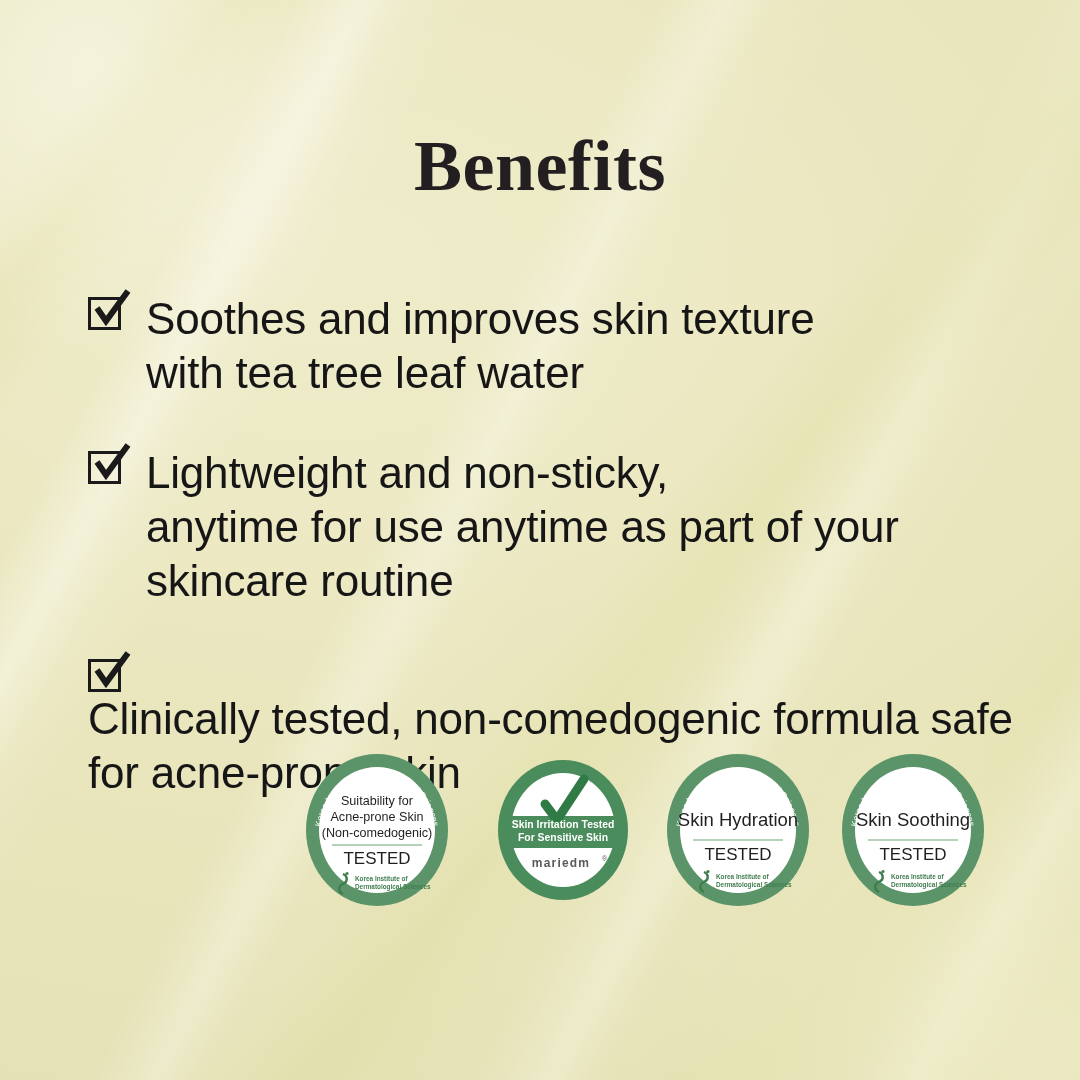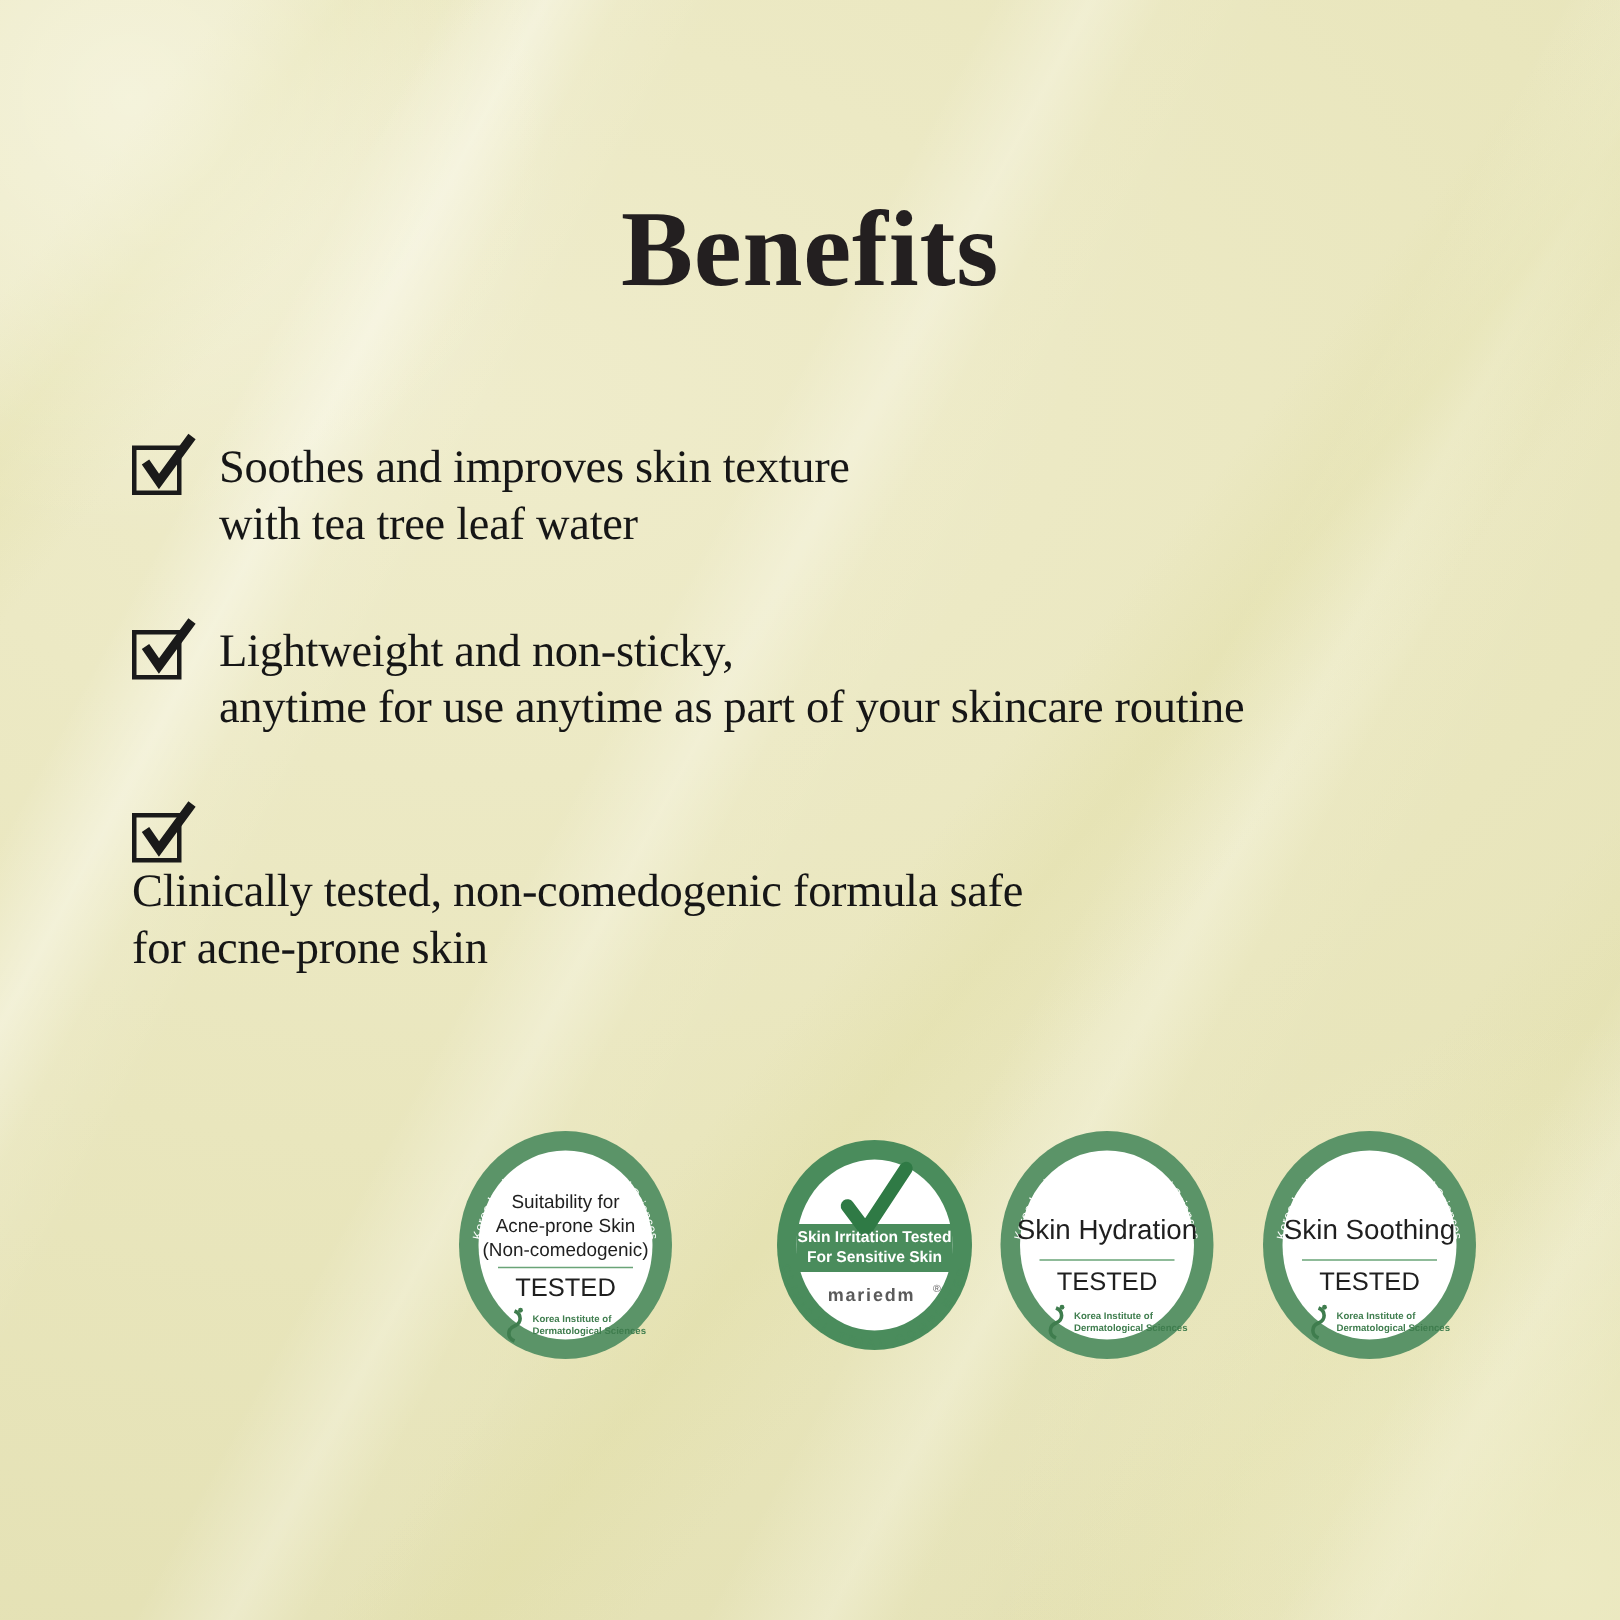--- a/index.html
+++ b/index.html
@@ -128,22 +128,22 @@
   .check-box svg {
     position: absolute;
     left: 1px;
     top: -9px;
     width: 40px;
     height: 40px;
     overflow: visible;
   }
 
   .benefit-text {
-    font-family: Liberation Serif, serif;
-    font-size: 31px;
+    font-family: Liberation Sans, sans-serif;
+    font-size: 44px;
     line-height: 1.22;
     color: #161616;
     letter-spacing: -0.2px;
     white-space: pre-line;
   }
 
   
   .badges-row {
     position: absolute;
     left: 0;
@@ -163,21 +163,21 @@
 
   .cert-badge {
     position: absolute;
     top: 0;
     width: 160px;
     height: 175px;
   }
   .cert-badge svg { width: 160px; height: 175px; display: block; }
 
   #badge-1 { left: 297px; }
-  #badge-2 { left: 503px; }
+  #badge-2 { left: 483px; }
   #badge-3 { left: 658px; }
   #badge-4 { left: 833px; }
 </style>
 </head>
 <body>
 
 <div id="page">
 
   <div class="bg-layer bg-base"></div>
   <div class="bg-layer bg-streaks"></div>

